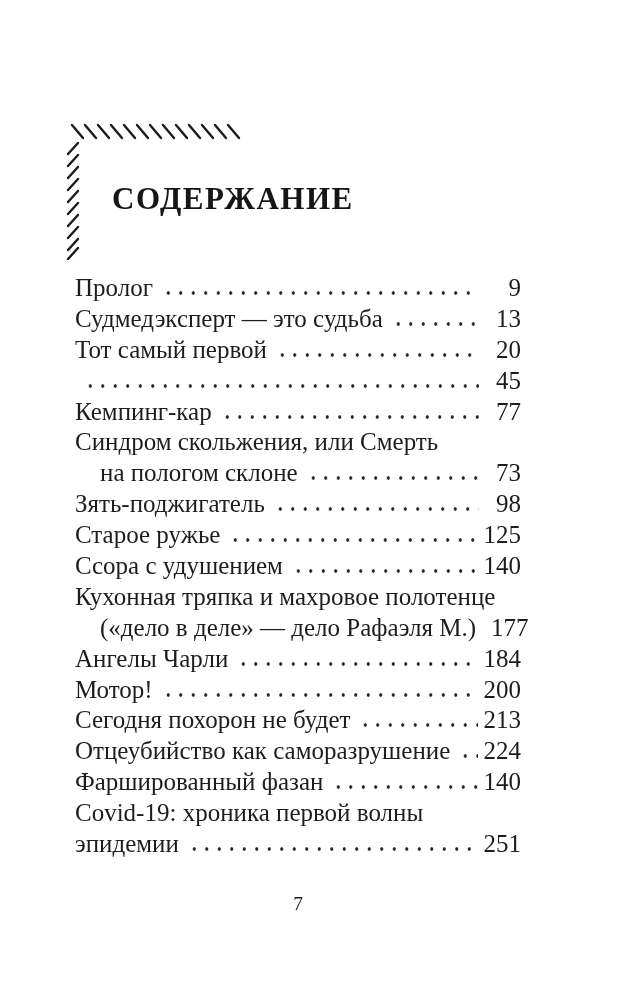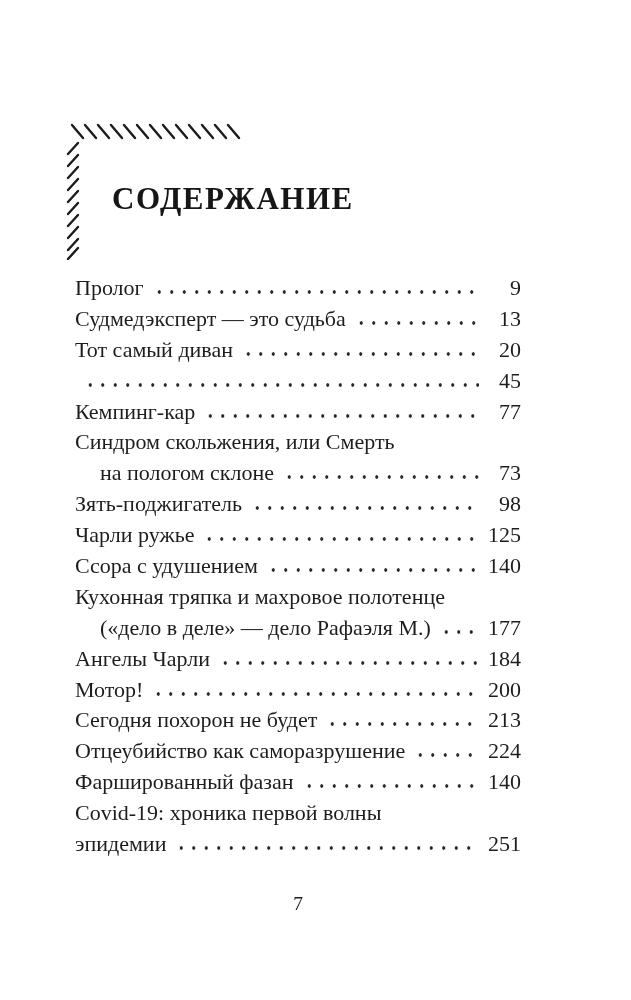--- a/index.html
+++ b/index.html
@@ -30,21 +30,21 @@
     letter-spacing: 1.5px;
     color: #161616;
     white-space: nowrap;
     margin-left: 8px;
   }
   .toc {
     position: absolute;
     left: 75px;
     top: 273px;
     width: 446px;
-    font-size: 22px;
+    font-size: 25px;
   }
   .toc-row {
     display: flex;
     align-items: baseline;
     height: 30.9px;
     line-height: 30.9px;
     white-space: nowrap;
   }
   .toc-row.indent {
     padding-left: 25px;
@@ -118,21 +118,21 @@
         <span class="toc-title">Пролог</span>
         <span class="leader"></span>
         <span class="toc-page">9</span>
       </div>
       <div class="toc-row">
         <span class="toc-title">Судмедэксперт — это судьба</span>
         <span class="leader"></span>
         <span class="toc-page">13</span>
       </div>
       <div class="toc-row">
-        <span class="toc-title">Тот самый диван</span>
+        <span class="toc-title">Тот самый первой</span>
         <span class="leader"></span>
         <span class="toc-page">20</span>
       </div>
       <div class="toc-row">
         <span class="leader"></span>
         <span class="toc-page">45</span>
       </div>
       <div class="toc-row">
         <span class="toc-title">Кемпинг-кар</span>
         <span class="leader"></span>
@@ -145,21 +145,21 @@
         <span class="toc-title">на пологом склоне</span>
         <span class="leader"></span>
         <span class="toc-page">73</span>
       </div>
       <div class="toc-row">
         <span class="toc-title">Зять-поджигатель</span>
         <span class="leader"></span>
         <span class="toc-page">98</span>
       </div>
       <div class="toc-row">
-        <span class="toc-title">Чарли ружье</span>
+        <span class="toc-title">Старое ружье</span>
         <span class="leader"></span>
         <span class="toc-page">125</span>
       </div>
       <div class="toc-row">
         <span class="toc-title">Ссора с удушением</span>
         <span class="leader"></span>
         <span class="toc-page">140</span>
       </div>
       <div class="toc-row">
         <span class="toc-title">Кухонная тряпка и махровое полотенце</span>

